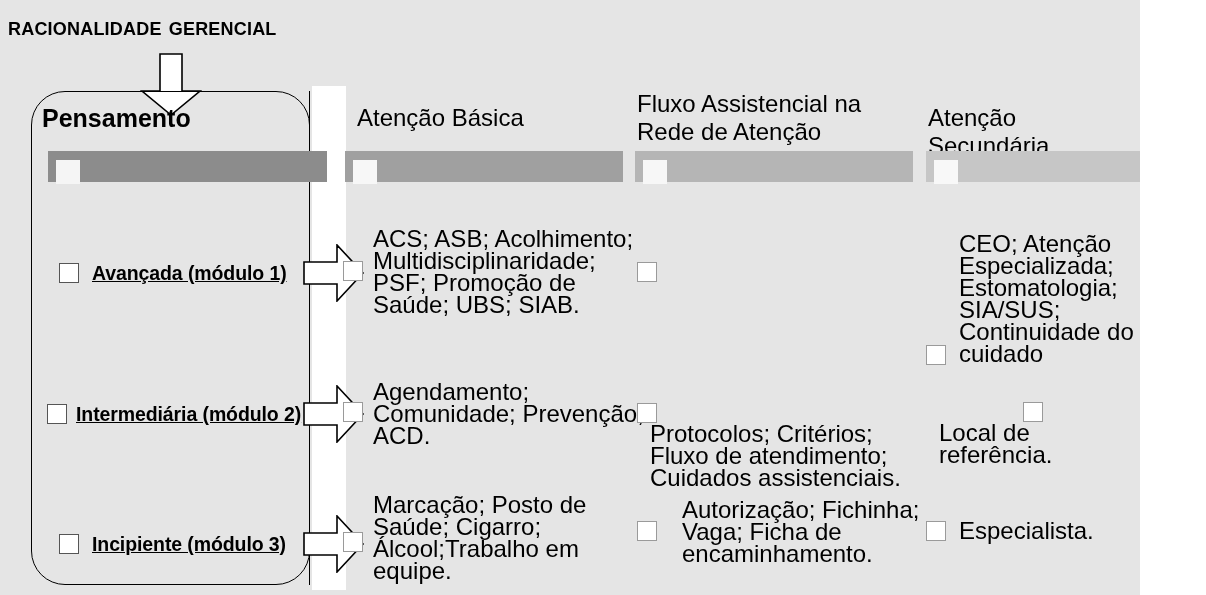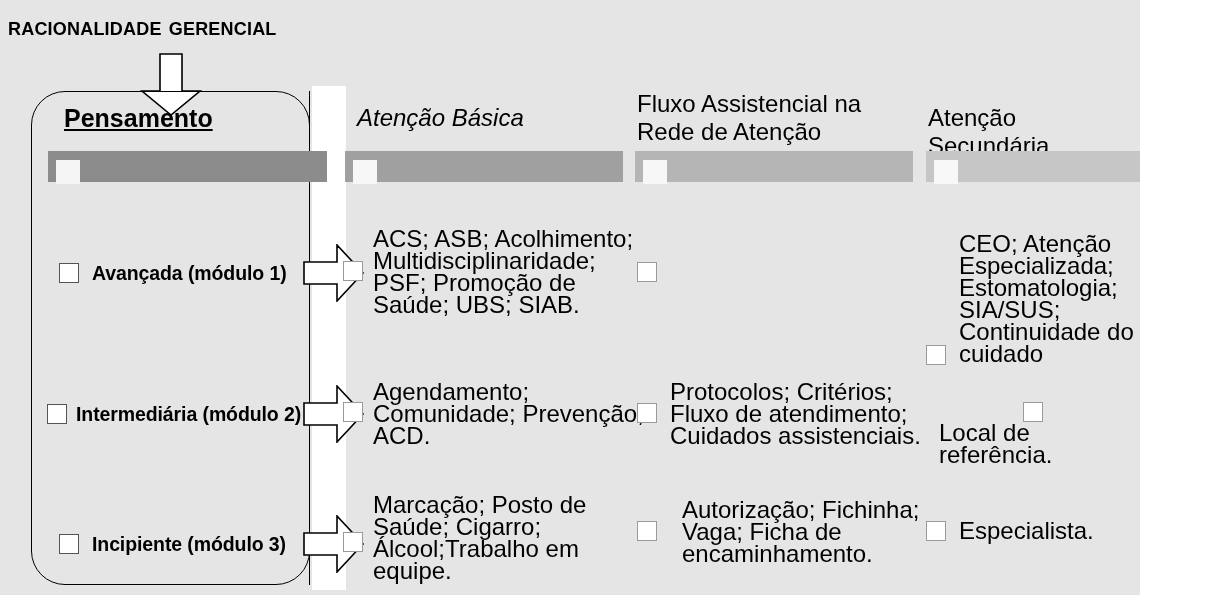--- a/index.html
+++ b/index.html
@@ -110,20 +110,21 @@
     margin-left: 13px;
     font-size: 24px;
     line-height: 22px;
     white-space: pre-line;
   }
   .cell-label.bold {
     font-weight: bold;
     font-size: 19.5px;
     letter-spacing: -0.1px;
     white-space: nowrap;
+    text-decoration: underline;
   }
   .cell-label.tight { margin-left: 9px; }
 
   
   .arrow {
     position: absolute;
   }
 </style>
 </head>
 <body>
@@ -133,23 +134,23 @@
   <div class="doc-title">Racionalidade Gerencial</div>
 
   <svg class="arrow" style="left:138px; top:53px;" width="66" height="64" viewBox="0 0 66 64">
     <polygon points="22,1 44,1 44,38 62,38 33,62 4,38 22,38" fill="#ffffff" stroke="#000000" stroke-width="1.6"></polygon>
   </svg>
 
   <div class="round-box"></div>
   <div class="box-cover"></div>
   <div class="spine"></div>
 
-  <div class="col-head bold" style="left:64px; top:104px;text-decoration:underline;">Pensamento</div>
-
-  <div class="col-head" style="left:357px; top:104px;font-style:italic;">Atenção Básica</div>
+  <div class="col-head bold" style="left:42px; top:104px;">Pensamento</div>
+
+  <div class="col-head" style="left:357px; top:104px;">Atenção Básica</div>
 
   <div class="col-head" style="left:637px; top:90px;">Fluxo Assistencial na
 Rede de Atenção</div>
 
   <div class="col-head" style="left:928px; top:104px;">Atenção Secundária</div>
 
   <div class="bar" id="bar0" style="left: 48px; width: 279px; background: rgb(140, 140, 140);">
     <div class="chip" id="chip0" style="background: rgb(245, 245, 245);"></div>
   </div>
   <div class="bar" id="bar1" style="left: 345px; width: 278px; background: rgb(160, 160, 160);">
@@ -202,21 +203,21 @@
   </svg>
   <div class="cell" style="left:343px; top:402px;">
     <div class="cb"></div>
   </div>
   <div class="cell" style="left:373px; top:381px; align-items:flex-start;">
     <div class="cell-label" style="margin-left:0;">Agendamento;
 Comunidade; Prevenção;
 ACD.</div>
   </div>
 
-  <div class="cell" style="left:637px; top:381px; align-items:flex-start;">
+  <div class="cell" style="left:637px; top:381px; align-items:flex-start;flex-direction:column;">
     <div class="cb" style="margin-top:22px;"></div>
     <div class="cell-label">Protocolos; Critérios;
 Fluxo de atendimento;
 Cuidados assistenciais.</div>
   </div>
 
   <div class="cell" style="left:926px; top:402px;flex-direction:column;">
     <div class="cb"></div>
     <div class="cell-label">Local de referência.</div>
   </div>

